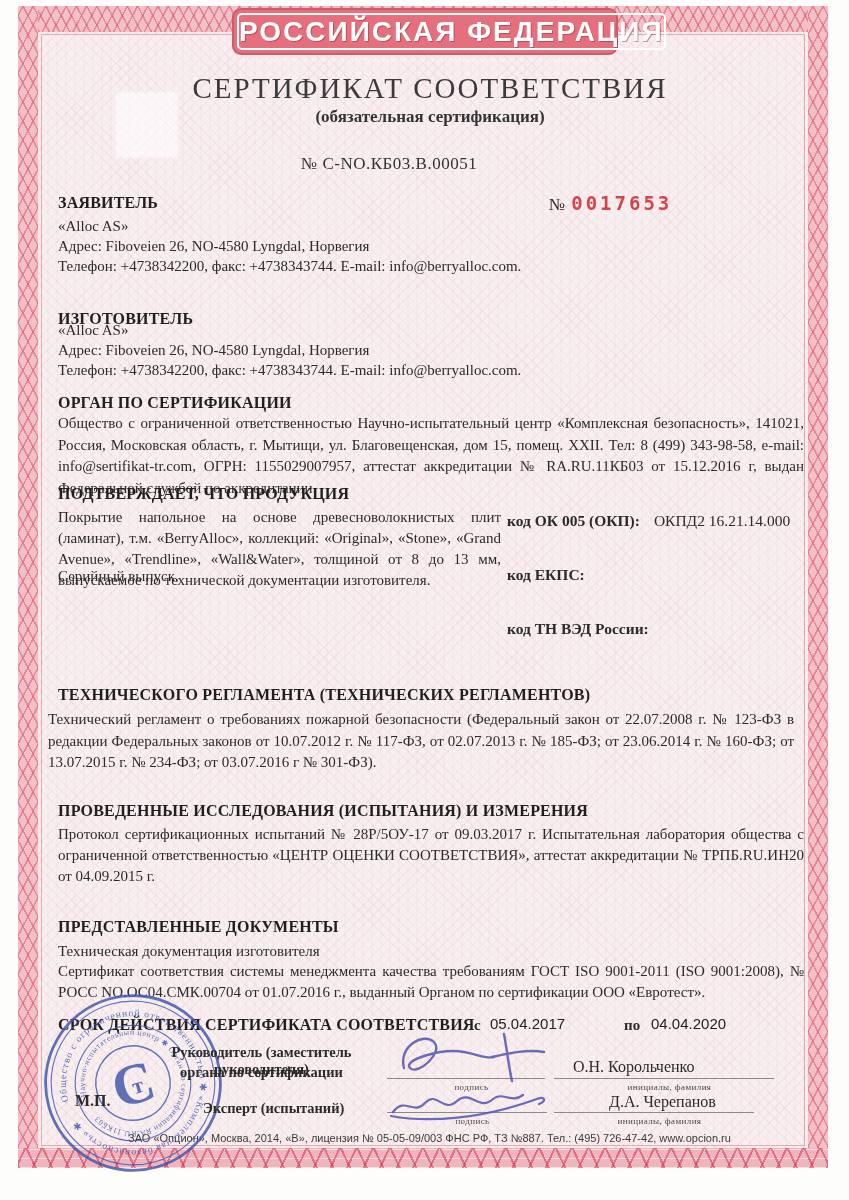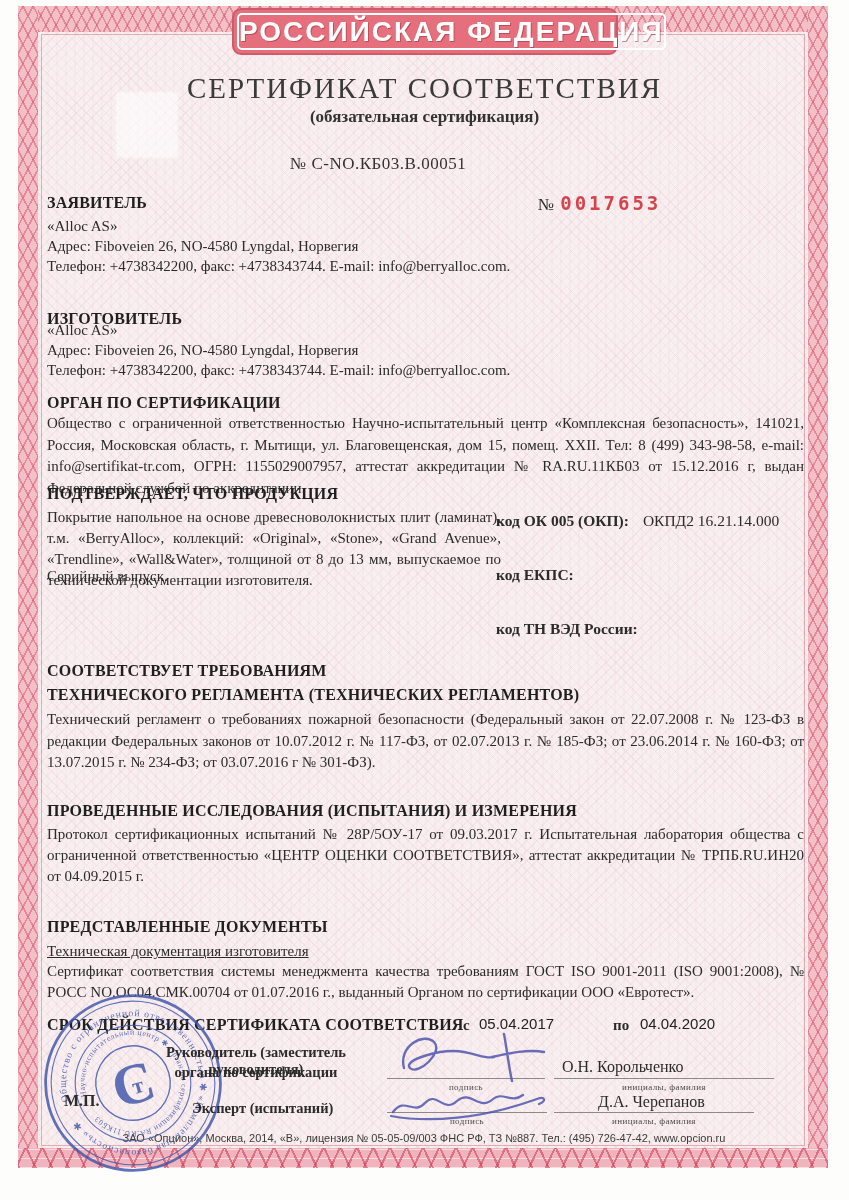--- a/index.html
+++ b/index.html
@@ -51,21 +51,21 @@
   .banner-inner {
     flex:1; margin:3px; border:2px solid #ffffff; border-radius:5px;
     display:flex; align-items:center; justify-content:center;
   }
   .banner-text {
     font-family:"Liberation Sans", sans-serif; font-weight:bold;
     font-size:28px; color:#ffffff; letter-spacing:2px; white-space:nowrap;
     text-shadow:1px 1px 0 rgba(150,30,45,.45);
   }
   
-  .abs { position:absolute; }
+  .abs { position:absolute;padding-left:11px; }
   .title { left:0; top:72px; width:849px; text-align:center;
     font-size:29px; letter-spacing:2px; color:#3a3a3a; }
   .subtitle { left:0; top:107px; width:849px; text-align:center;
     font-size:17px; font-weight:bold; color:#333; }
   .certno { left:290px; top:154px; font-size:17px; color:#333; letter-spacing:.5px; }
   h3.sec { font-size:16px; font-weight:bold; color:#1f1f1f; letter-spacing:.2px; }
   .body-line { font-size:15px; line-height:20px; color:#2b2b2b; }
   .para { font-size:15px; line-height:21.5px; text-align:justify; color:#2b2b2b; }
   .serial { left:538px; top:192px; font-size:17px; }
   .serial .digits {
@@ -131,29 +131,28 @@
   <h3 class="abs sec" style="left:47px; top:485px;">ПОДТВЕРЖДАЕТ, ЧТО ПРОДУКЦИЯ</h3>
   <div class="abs para" style="left:47px; top:507px; width:454px; line-height:21px;">Покрытие напольное на основе древесноволокнистых плит (ламинат), т.м. «BerryAlloc», коллекций: «Original», «Stone», «Grand Avenue», «Trendline», «Wall&amp;Water», толщиной от 8 до 13 мм, выпускаемое по технической документации изготовителя.</div>
   <div class="abs body-line" style="left:47px; top:566px;">Серийный выпуск.</div>
 
   <div class="abs" style="left:496px; top:512px; white-space:nowrap;">
     <span class="code-label">код ОК 005 (ОКП):</span><span class="code-value">ОКПД2 16.21.14.000</span>
   </div>
   <div class="abs code-label" style="left:496px; top:566px;">код ЕКПС:</div>
   <div class="abs code-label" style="left:496px; top:620px;">код ТН ВЭД России:</div>
 
-  <h3 class="abs sec" style="left:47px; top:662px;">СООТВЕТСТВУЕТ ТРЕБОВАНИЯМ</h3>
   <h3 class="abs sec" style="left:47px; top:686px;">ТЕХНИЧЕСКОГО РЕГЛАМЕНТА (ТЕХНИЧЕСКИХ РЕГЛАМЕНТОВ)</h3>
-  <div class="abs para" style="left:47px; top:709px; width:757px; line-height:21.5px;font-family:Liberation Serif, serif;">Технический регламент о требованиях пожарной безопасности (Федеральный закон от 22.07.2008 г. № 123-ФЗ в редакции Федеральных законов от 10.07.2012 г.  № 117-ФЗ, от 02.07.2013 г. № 185-ФЗ; от 23.06.2014 г. № 160-ФЗ; от 13.07.2015 г. № 234-ФЗ; от 03.07.2016 г № 301-ФЗ).</div>
+  <div class="abs para" style="left:37px; top:709px; width:757px; line-height:21.5px;font-family:Liberation Serif, serif;">Технический регламент о требованиях пожарной безопасности (Федеральный закон от 22.07.2008 г. № 123-ФЗ в редакции Федеральных законов от 10.07.2012 г.  № 117-ФЗ, от 02.07.2013 г. № 185-ФЗ; от 23.06.2014 г. № 160-ФЗ; от 13.07.2015 г. № 234-ФЗ; от 03.07.2016 г № 301-ФЗ).</div>
 
   <h3 class="abs sec" style="left:47px; top:802px;">ПРОВЕДЕННЫЕ ИССЛЕДОВАНИЯ (ИСПЫТАНИЯ) И ИЗМЕРЕНИЯ</h3>
   <div class="abs para" style="left:47px; top:824px; width:757px; line-height:21px;">Протокол сертификационных испытаний № 28Р/5ОУ-17 от 09.03.2017 г. Испытательная лаборатория общества с ограниченной ответственностью  «ЦЕНТР ОЦЕНКИ СООТВЕТСТВИЯ», аттестат аккредитации № ТРПБ.RU.ИН20 от 04.09.2015 г.</div>
 
   <h3 class="abs sec" style="left:47px; top:918px;">ПРЕДСТАВЛЕННЫЕ ДОКУМЕНТЫ</h3>
-  <div class="abs body-line" style="left:47px; top:941px;text-decoration:underline;">Техническая документация изготовителя</div>
+  <div class="abs body-line" style="left:47px; top:941px;">Техническая документация изготовителя</div>
   <div class="abs para" style="left:47px; top:961px; width:757px; line-height:21px;">Сертификат соответствия системы менеджмента качества требованиям ГОСТ ISO 9001-2011 (ISO 9001:2008), № РОСС NO.ОС04.СМК.00704 от 01.07.2016 г., выданный Органом по сертификации ООО «Евротест».</div>
 
   <h3 class="abs sec" style="left:47px; top:1016px;">СРОК ДЕЙСТВИЯ СЕРТИФИКАТА СООТВЕТСТВИЯ</h3>
   <span class="abs sec" style="left:463px; top:1017px; font-size:15px; font-weight:bold;">с</span>
   <span class="abs dates" style="left:479px; top:1015px;">05.04.2017</span>
   <span class="abs sec" style="left:613px; top:1017px; font-size:15px; font-weight:bold;">по</span>
   <span class="abs dates" style="left:640px; top:1015px;">04.04.2020</span>
 
   <div class="stamp-wrap">
     <svg width="186" height="186" viewBox="0 0 200 200">

